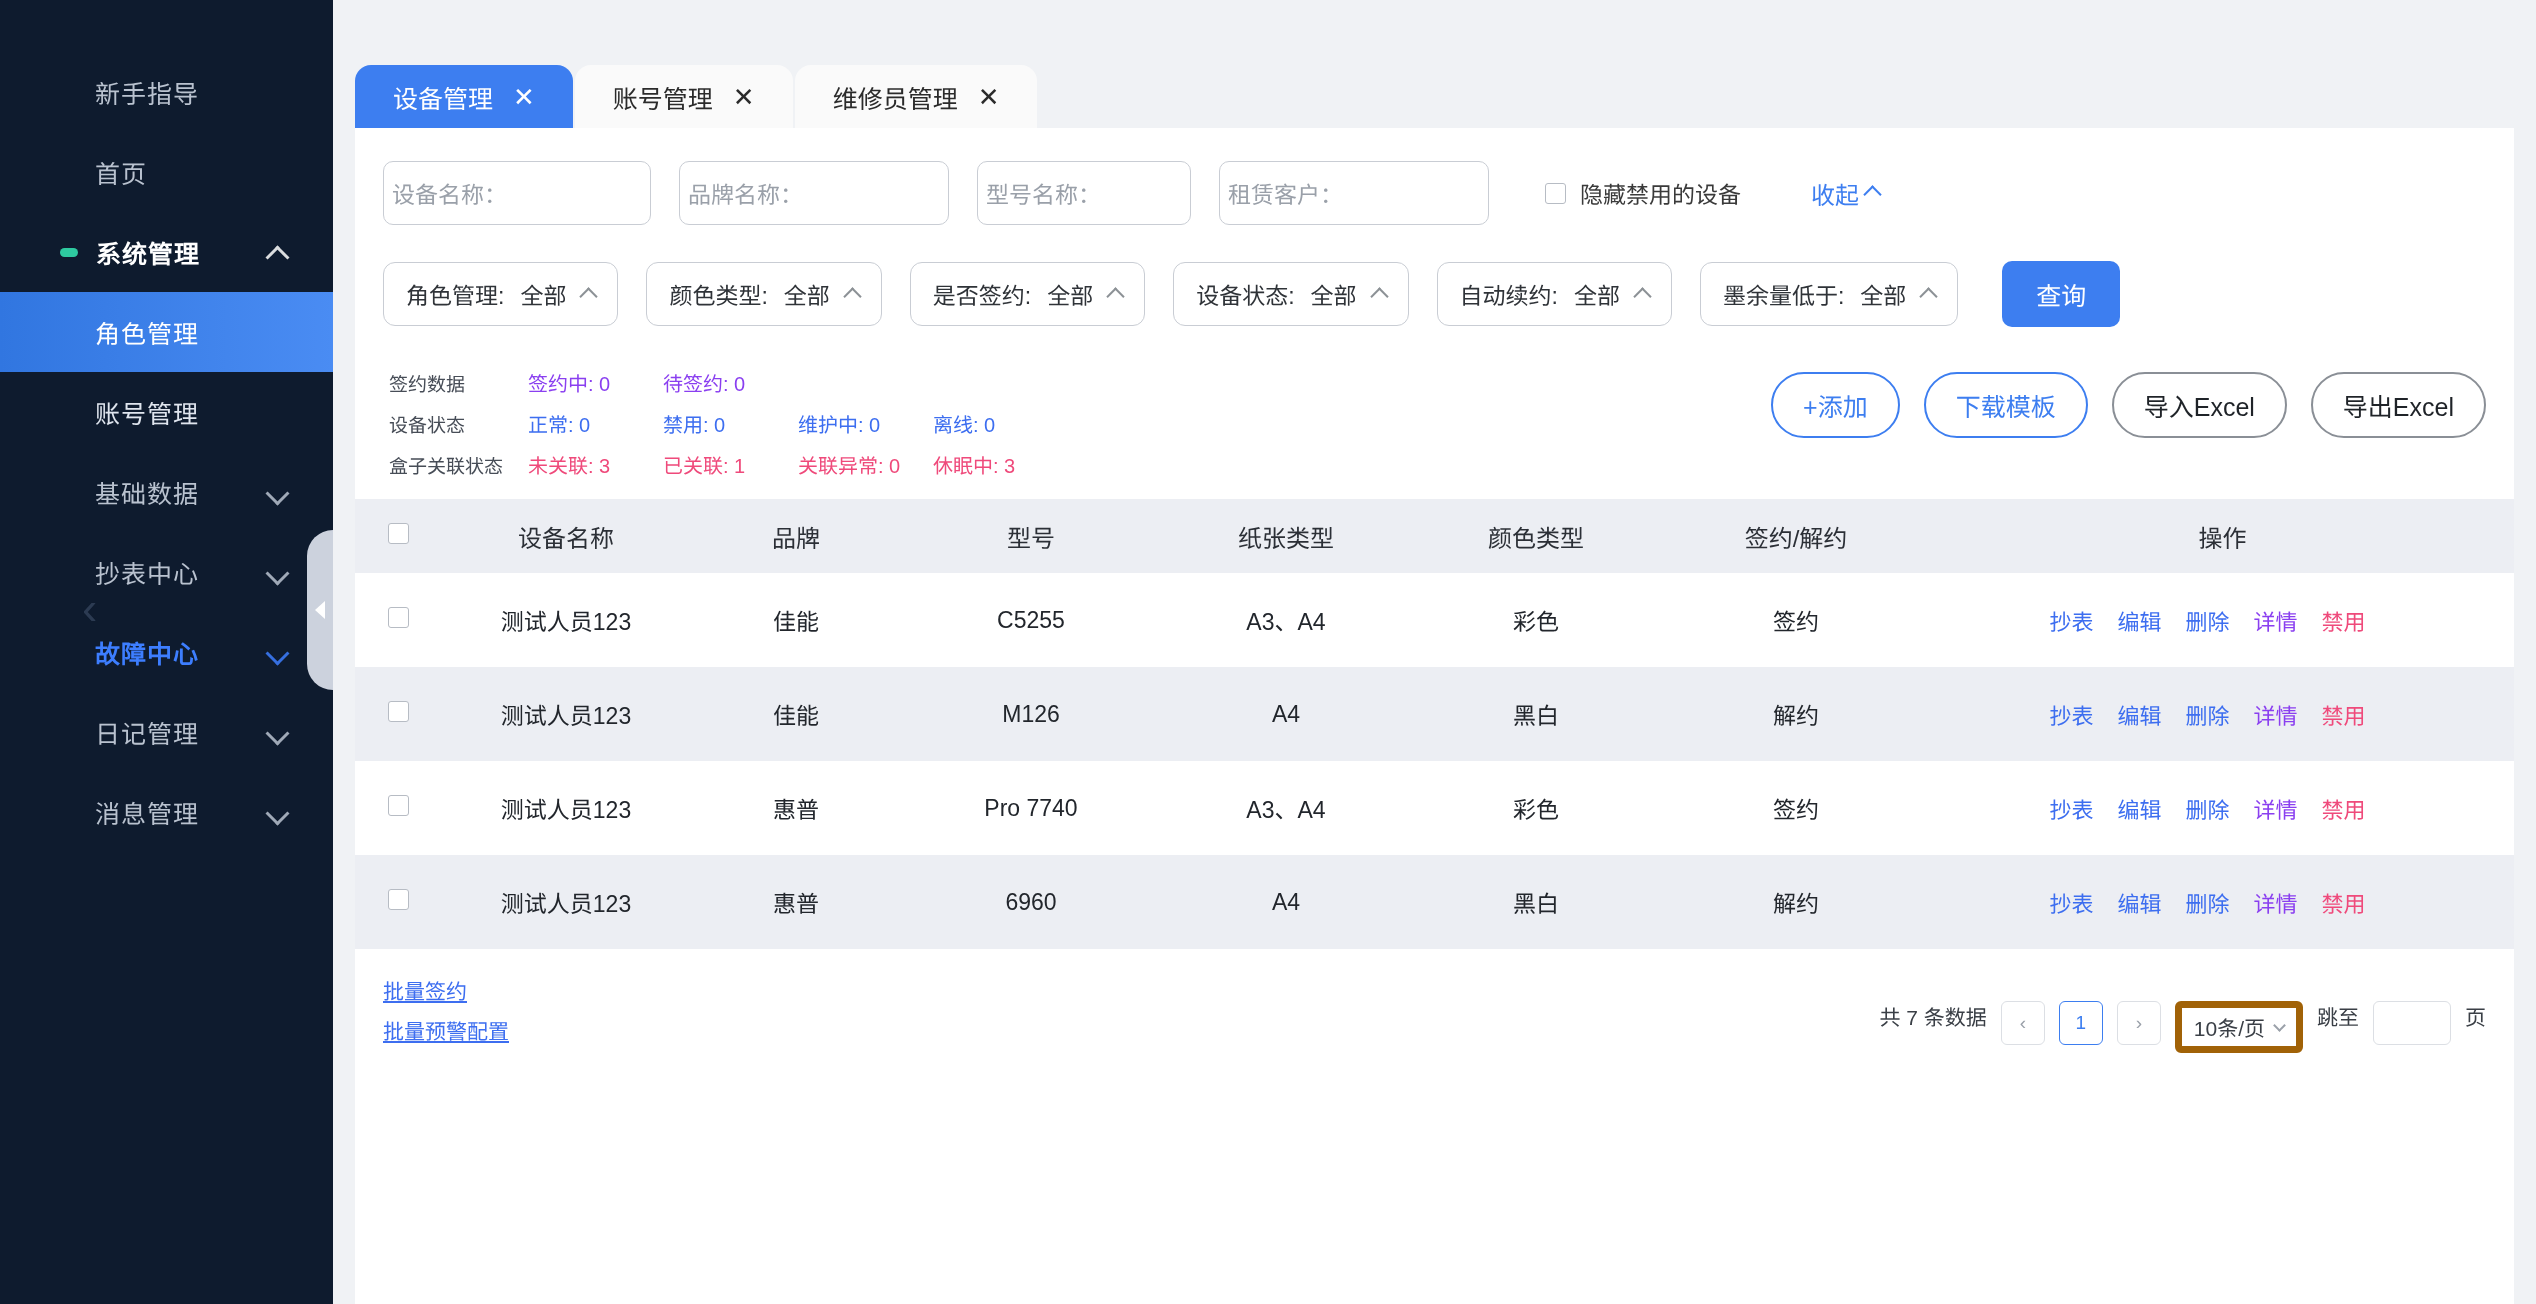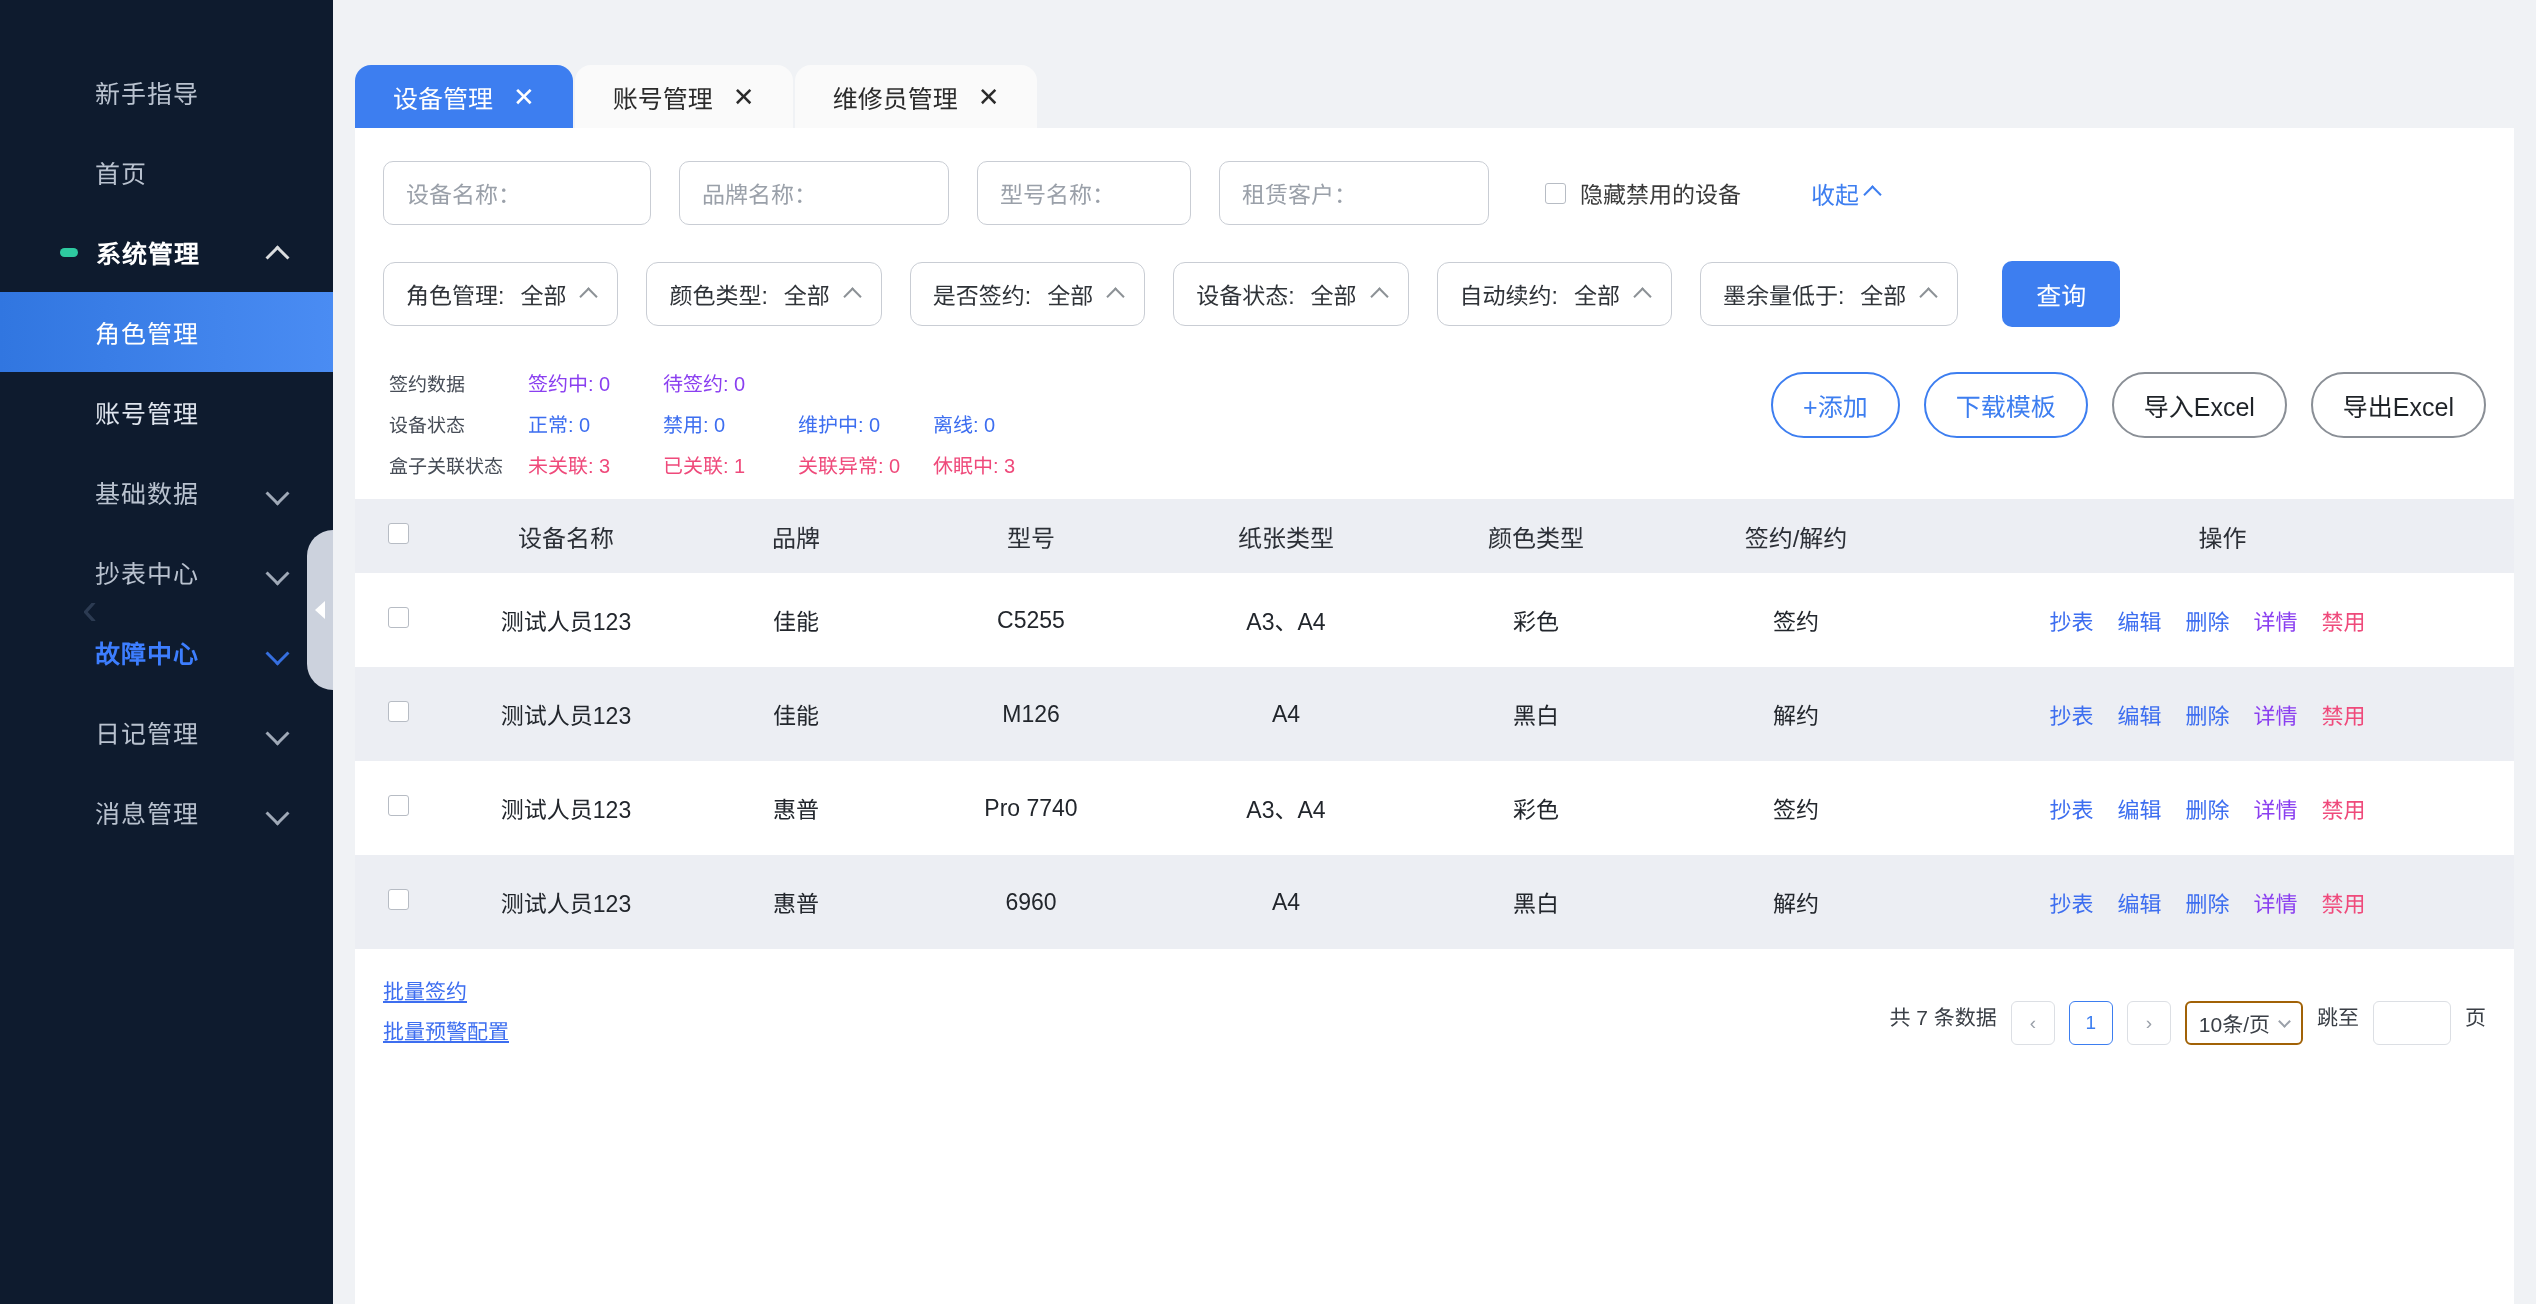--- a/index.html
+++ b/index.html
@@ -134,21 +134,21 @@
     padding: 0 28px;
     gap: 28px;
   }
   .filter-row.r1 { height: 112px; padding-top: 18px; }
   .filter-row.r2 { height: 108px; }
   .field {
     height: 64px;
     border: 1.5px solid #c9cdd4;
     border-radius: 10px;
     display: flex; align-items: center;
-    padding: 0 22px;
+    padding: 0 8px;
     font-size: 23px;
     color: #9aa0a9;
     background: #fff;
     cursor: text;
   }
   .field.w1 { width: 268px; }
   .field.w2 { width: 270px; }
   .field.w3 { width: 214px; }
   .field.w4 { width: 270px; }
   .checkbox-wrap {
@@ -334,22 +334,22 @@
   .pg-btn {
     width: 44px; height: 44px;
     border: 1px solid #dcdfe4; border-radius: 6px;
     background: #fff;
     display: flex; align-items: center; justify-content: center;
     color: #9aa0a9; font-size: 19px;
     cursor: pointer;
   }
   .pg-btn.num { color: #3d7ef0; border-color: #3d7ef0; }
   .pg-select {
-    height: 44px;
-    border: 2px solid #a16207; border-radius: 6px;
+    height: 52px;
+    border: 7px solid #a16207; border-radius: 6px;
     background: #fff;
     display: flex; align-items: center; gap: 10px;
     padding: 0 12px;
     color: #3a3f46;
     cursor: pointer;
   }
   .pg-select .caret {
     display: inline-block;
     width: 9px; height: 9px;
     border-right: 2px solid #9aa0a9;

